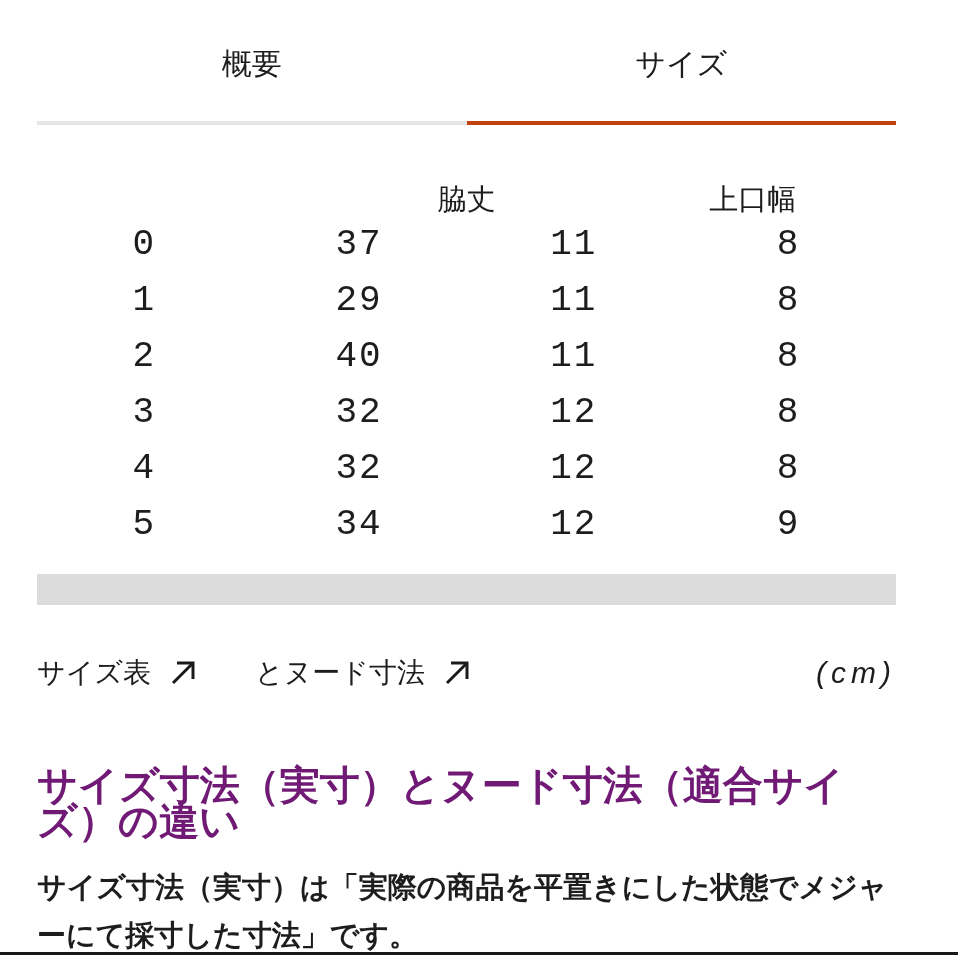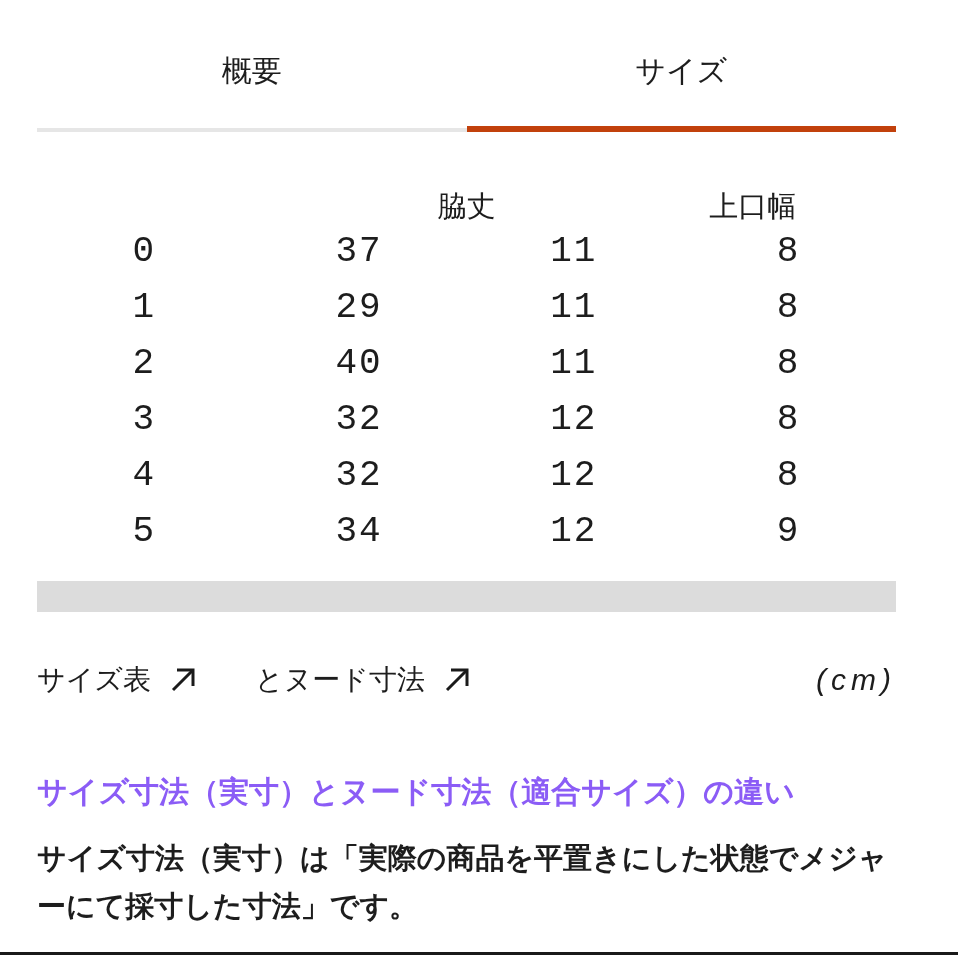--- a/index.html
+++ b/index.html
@@ -5,34 +5,34 @@
   html, body { margin: 0; padding: 0; }
   body {
     width: 958px;
     height: 958px;
     position: relative;
     background: #ffffff;
     color: #1a1a1a;
     font-family: "Liberation Sans", "DejaVu Sans", sans-serif;
     overflow: hidden;
   }
-  .content { margin: 8px 62px 0 37px; }
+  .content { margin: 1px 62px 0 37px; }
 
   
   .tabbar { display: flex; padding-top: 46px; }
   .tab {
     flex: 1;
     text-align: center;
     font-size: 30px;
     line-height: 34px;
     color: #1d1d1d;
     cursor: pointer;
   }
   .tab.inactive { padding-bottom: 40px; border-bottom: 4px solid #e6e6e6; }
-  .tab.active   { padding-bottom: 38px; border-bottom: 6px solid #c2410c; }
+  .tab.active   { padding-bottom: 38px; border-bottom: 4px solid #c2410c; }
 
   
   .size-table { margin-top: 62px; }
   .trow { display: flex; font-family: Liberation Mono, monospace; }
   .header-row { height: 29px; font-size: 29px; line-height: 29px; color: #1d1d1d; }
   .data-row {
     height: 56px;
     align-items: center;
     font-size: 36px;
     letter-spacing: 2px;
@@ -68,24 +68,24 @@
     margin-left: auto;
     font-size: 30px;
     letter-spacing: 5px;
     color: #1d1d1d;
     font-style: italic;
   }
 
   
   .info-heading {
     margin-top: 76px;
-    font-size: 30px;
+    font-size: 40px;
     line-height: 36px;
     font-weight: bold;
-    color: #8b5cf6;
+    color: #701a75;
   }
   .info-body {
     margin-top: 24px;
     font-size: 29px;
     line-height: 48px;
     color: #1d1d1d;
     font-weight: bold;
   }
 
   

